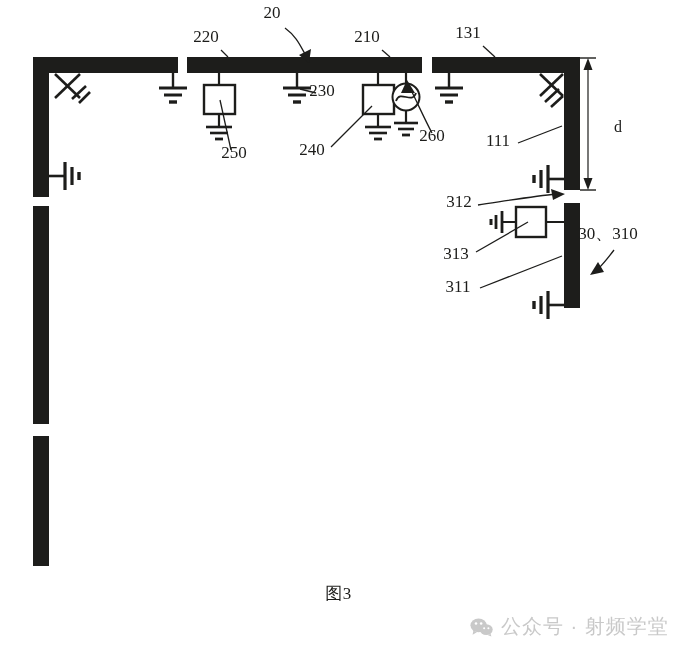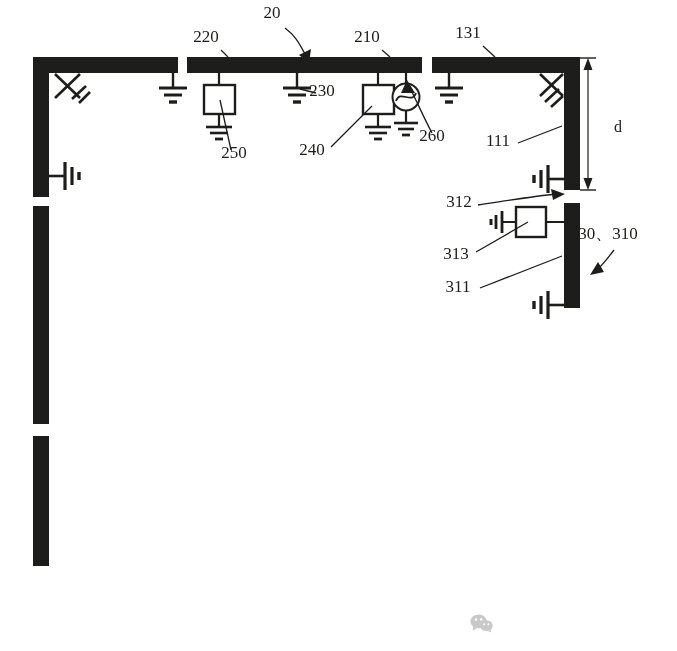--- a/index.html
+++ b/index.html
@@ -246,29 +246,31 @@
       <text x="432" y="141">260</text>
       <text x="498" y="146">111</text>
       <text x="459" y="207">312</text>
       <text x="456" y="259">313</text>
       <text x="458" y="292">311</text>
       <text x="608" y="239">30、310</text>
     </g>
 
   </svg>
 
+  <div class="caption">图3</div>
 
   <div class="watermark">
     <span class="wechat-icon">
       <svg viewBox="0 0 28 22" width="24" height="20">
         <ellipse cx="10" cy="9" rx="9.5" ry="8" fill="#c9c9c9"></ellipse>
         <path d="M4,15 L3,20 L8,17 Z" fill="#c9c9c9"></path>
         <circle cx="7" cy="7" r="1.5" fill="#ffffff"></circle>
         <circle cx="13" cy="7" r="1.5" fill="#ffffff"></circle>
         <ellipse cx="19" cy="14" rx="7.5" ry="6.3" fill="#c9c9c9"></ellipse>
         <path d="M24,19 L25,22 L21,20.5 Z" fill="#c9c9c9"></path>
         <circle cx="16.5" cy="12.5" r="1.2" fill="#ffffff"></circle>
         <circle cx="21.5" cy="12.5" r="1.2" fill="#ffffff"></circle>
       </svg>
     </span>
+    <span class="wm-text">公众号 · 射频学堂</span>
   </div>
 
 </div>
 
 </body></html>

